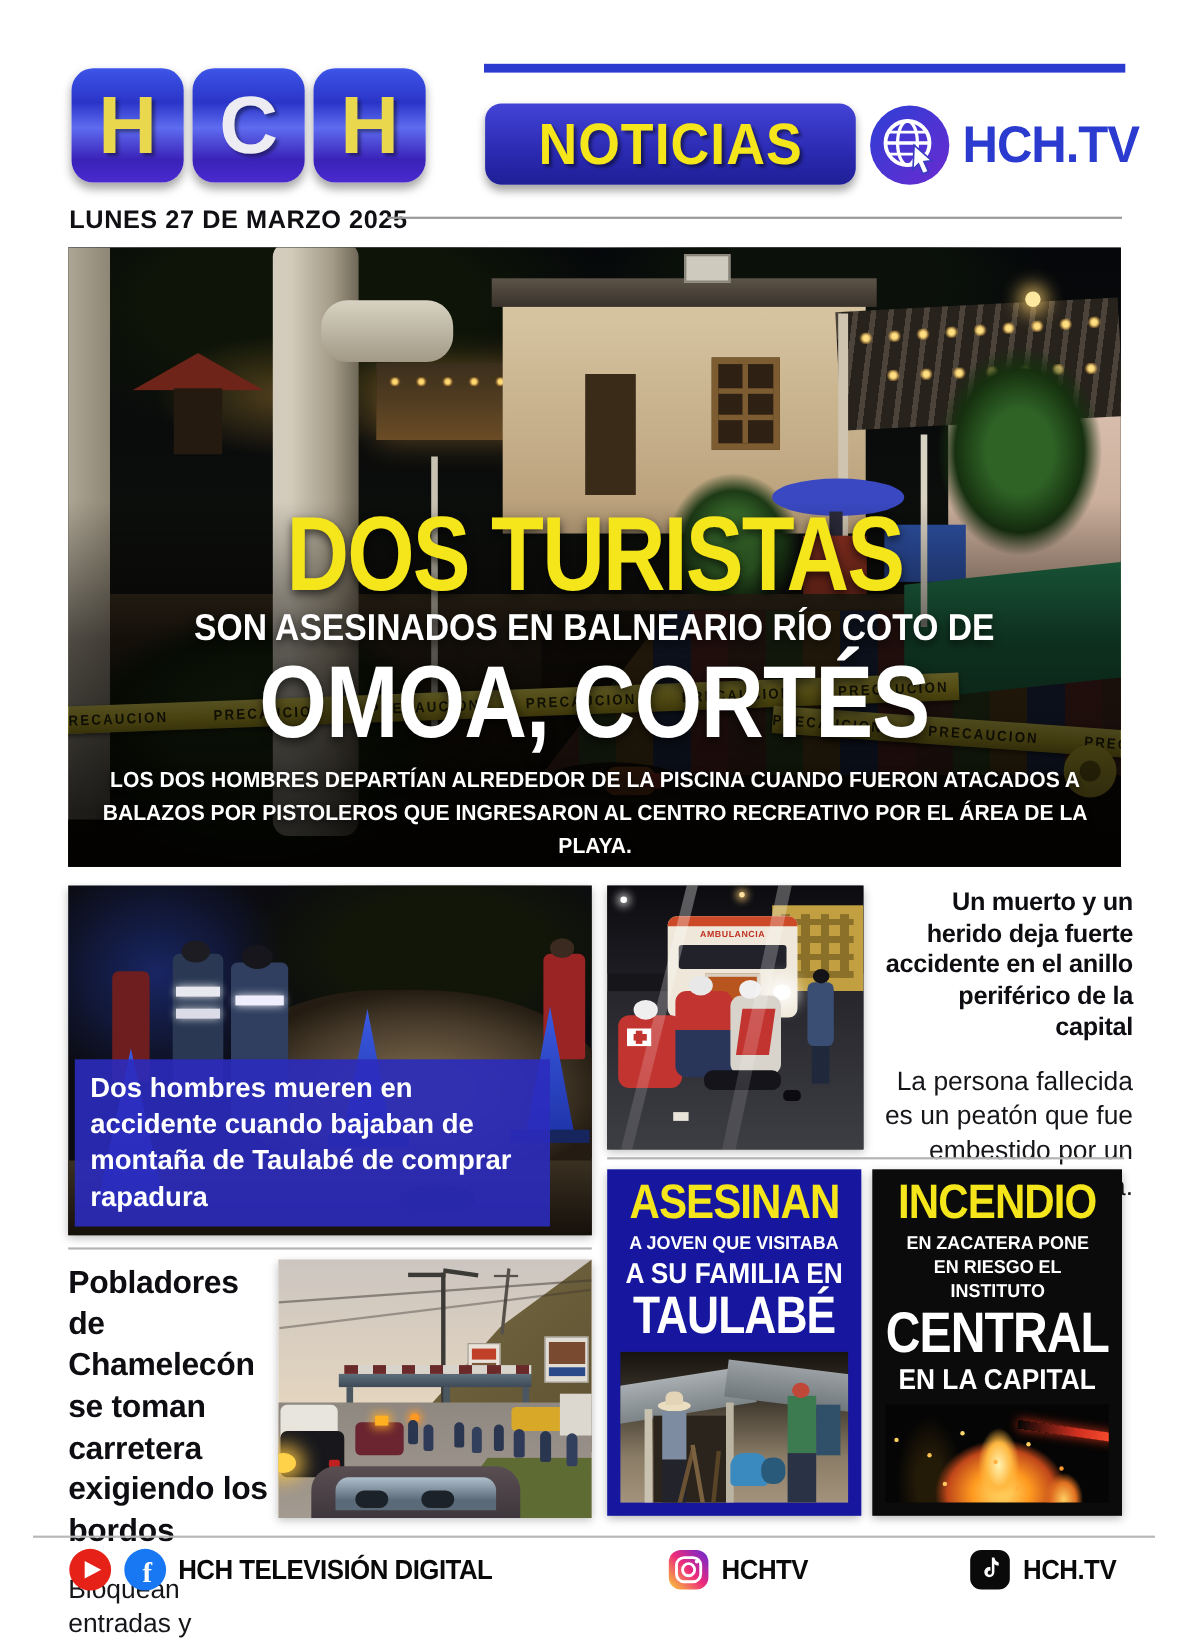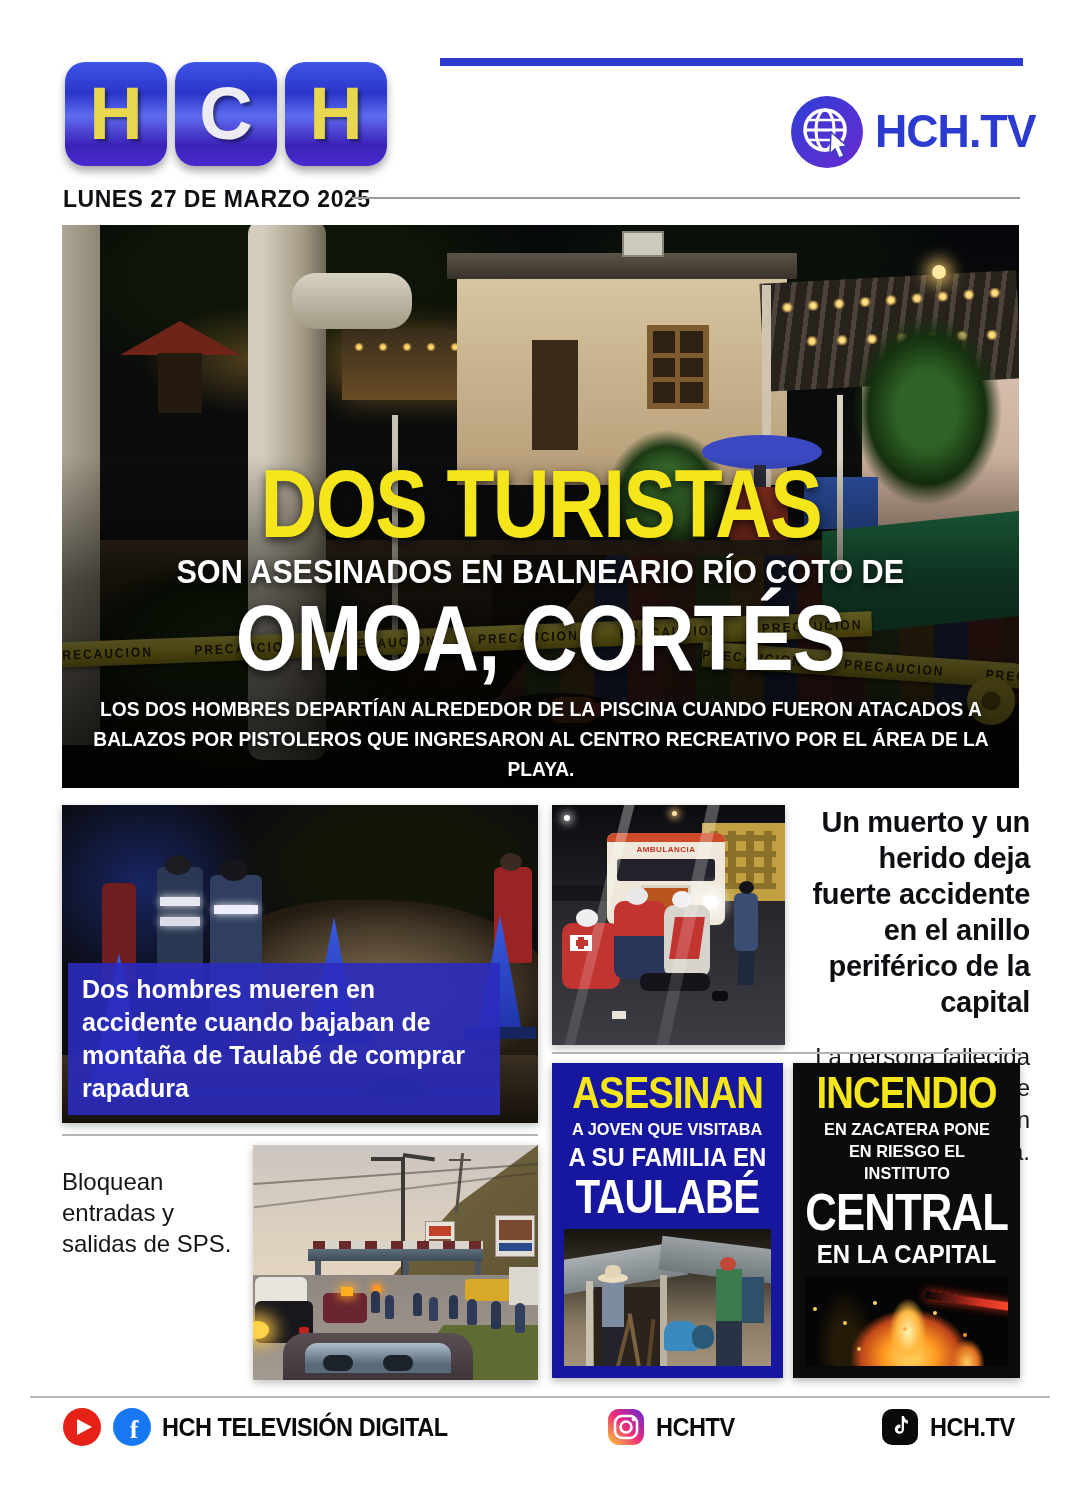--- a/index.html
+++ b/index.html
@@ -40,21 +40,21 @@
   .tape { position:absolute; height:25px; background:linear-gradient(180deg,#f2e35c 0%,#ddca33 55%,#b8a622 100%);
     z-index:5; display:flex; align-items:center; overflow:hidden; box-shadow:0 2px 5px rgba(0,0,0,.5); }
   .tape span { font-size:12px; font-weight:800; color:#2e2a0c; letter-spacing:2px; word-spacing:36px;
     white-space:nowrap; transform:scaleY(1.1); }
 
   
   .photo { overflow:hidden; box-shadow:0 3px 8px rgba(0,0,0,.25); }
   .caption-overlay { position:absolute; left:6px; bottom:8px; width:432px; z-index:8;
     background:rgba(43,43,190,.9); color:#fff; font-size:25px; font-weight:700; line-height:1.32; padding:10px 14px; }
   .right-col { position:absolute; left:798px; top:805px; width:232px; text-align:right; }
-  .right-col h2 { font-size:29px; font-weight:800; color:#0d0d12; line-height:1.24; letter-spacing:-.3px; }
+  .right-col h2 { font-size:23px; font-weight:800; color:#0d0d12; line-height:1.24; letter-spacing:-.3px; }
   .right-col p { font-size:24px; color:#16161a; line-height:1.32; margin-top:20px; }
   .divider { position:absolute; background:#b4b4b4; }
 
   
   .bl-text { position:absolute; left:62px; top:1148px; width:190px; }
   .bl-text h2 { font-size:29px; font-weight:800; color:#0d0d12; line-height:1.3; letter-spacing:-.3px; }
   .bl-text p { font-size:24px; color:#16161a; line-height:1.3; margin-top:18px; }
   .story-box { position:absolute; top:1063px; height:315px; display:flex; flex-direction:column;
     align-items:center; text-align:center; box-shadow:0 3px 8px rgba(0,0,0,.3); }
   .box-asesinan { left:552px; width:231px; background:#16169e; }
@@ -89,20 +89,23 @@
   </div>
   <div class="logo-sq" style="left:175px;">
     <span class="logo-c">C</span>
   </div>
   <div class="logo-sq" style="left:285px;">
     <span class="logo-h">H</span>
   </div>
 
   <div class="top-blue-line"></div>
 
+  <div class="noticias-badge">
+    <span>NOTICIAS</span>
+  </div>
 
   <div class="globe-wrap">
     <svg width="76" height="76" viewBox="0 0 76 76">
       <defs>
           <linearGradient id="gl" x1="0" y1="0" x2="1" y2="1">
         <stop offset="0" stop-color="#2e3fd6"></stop>
             <stop offset="1" stop-color="#6a2ad0"></stop>
       </linearGradient>
         </defs>
       <circle cx="38" cy="38" r="36" fill="url(#gl)"></circle>
@@ -260,20 +263,21 @@
 
   <div class="right-col">
     <h2>Un muerto y un herido deja fuerte accidente en el anillo periférico de la capital</h2>
     <p>La persona fallecida es un peatón que fue embestido por un motociclista.</p>
   </div>
 
   <div class="divider" style="left:62px;top:1134px;width:476px;height:2px;"></div>
   <div class="divider" style="left:552px;top:1052px;width:470px;height:2px;"></div>
 
   <div class="bl-text">
+    <h2>Pobladores de Chamelecón se toman carretera exigiendo los bordos</h2>
     <p>Bloquean entradas y salidas de SPS.</p>
   </div>
 
   <div class="photo abs" style="left:253px;top:1145px;width:285px;height:235px;background:linear-gradient(180deg,#ccc5c0 0%,#e3d5bf 55%,#d8cab4 65%);">
     <div class="abs" style="left:100px;top:0;width:185px;height:175px;clip-path:polygon(100% 0,100% 100%,0 100%,55% 35%);background:linear-gradient(135deg,#7a6b42,#5c5132);"></div>
     <div class="abs" style="left:205px;top:8px;width:3px;height:60px;background:#55504a;transform:rotate(6deg);"></div>
     <div class="abs" style="left:196px;top:14px;width:22px;height:2px;background:#55504a;"></div>
     <div class="abs" style="left:0;top:28px;width:285px;height:2px;background:rgba(60,56,50,.5);transform:rotate(-4deg);"></div>
     <div class="abs" style="left:0;top:44px;width:285px;height:2px;background:rgba(60,56,50,.4);transform:rotate(-7deg);"></div>
     <div class="abs" style="left:148px;top:12px;width:4px;height:135px;background:#3c3a36;"></div>

